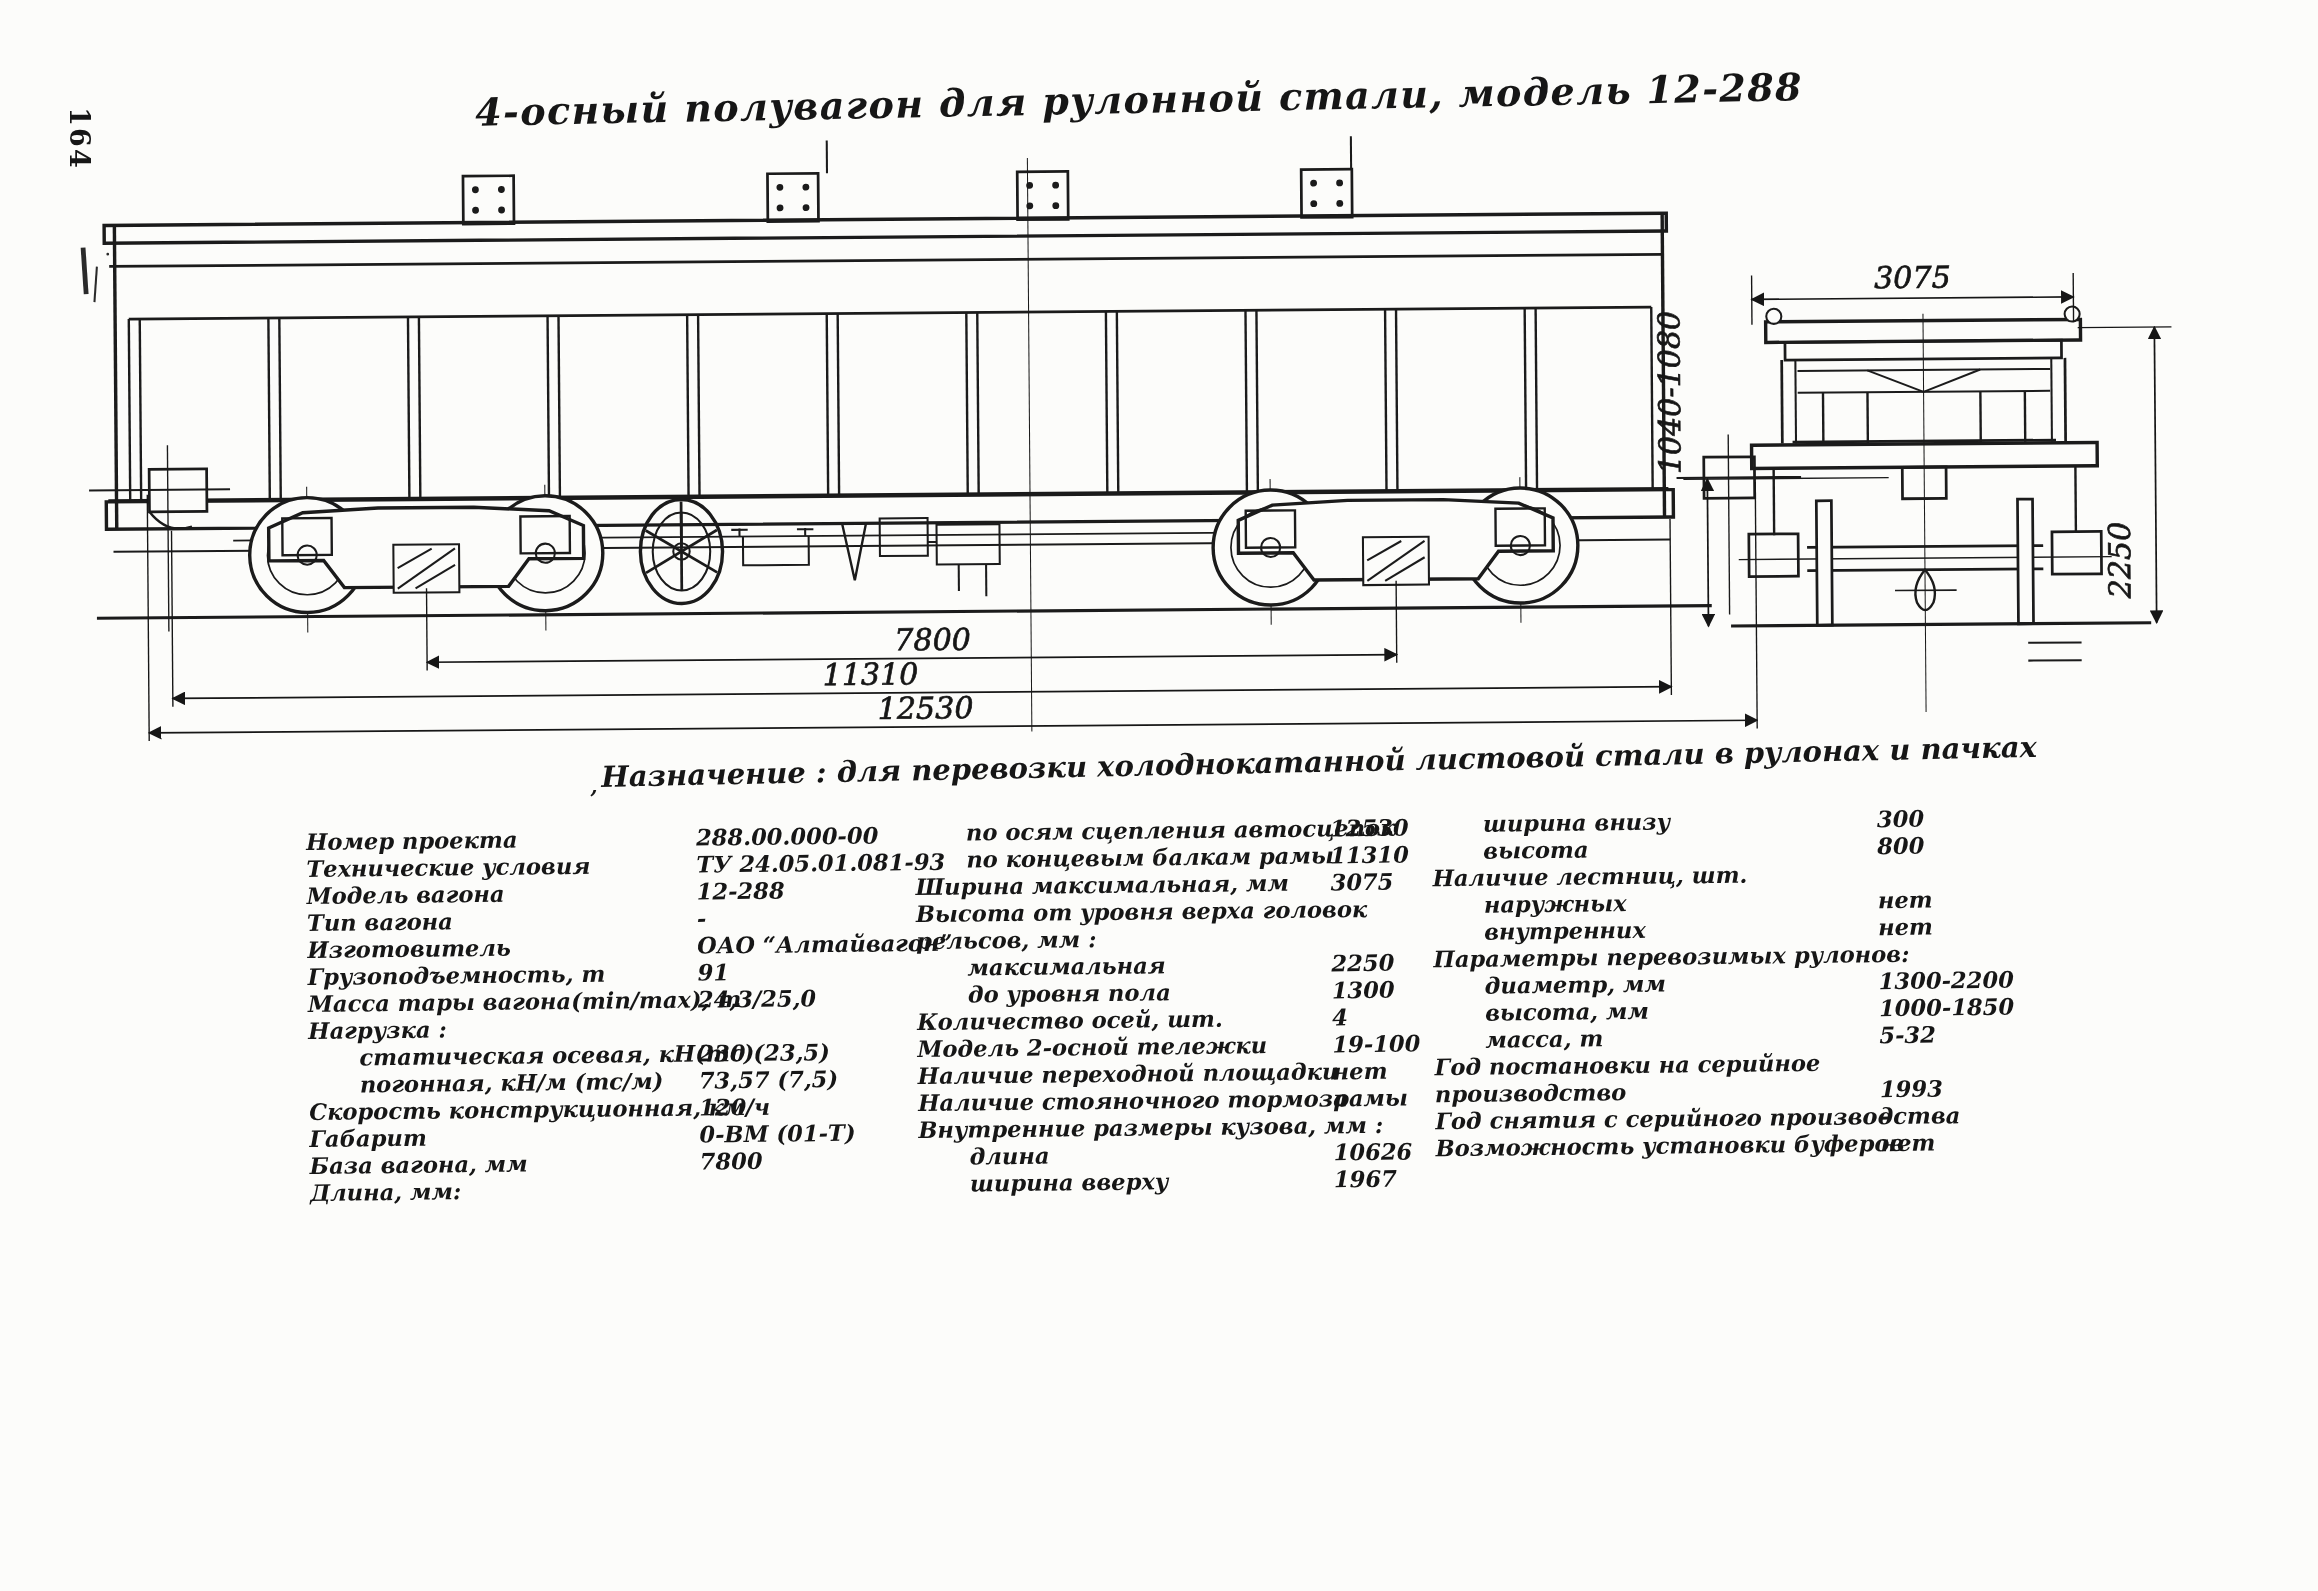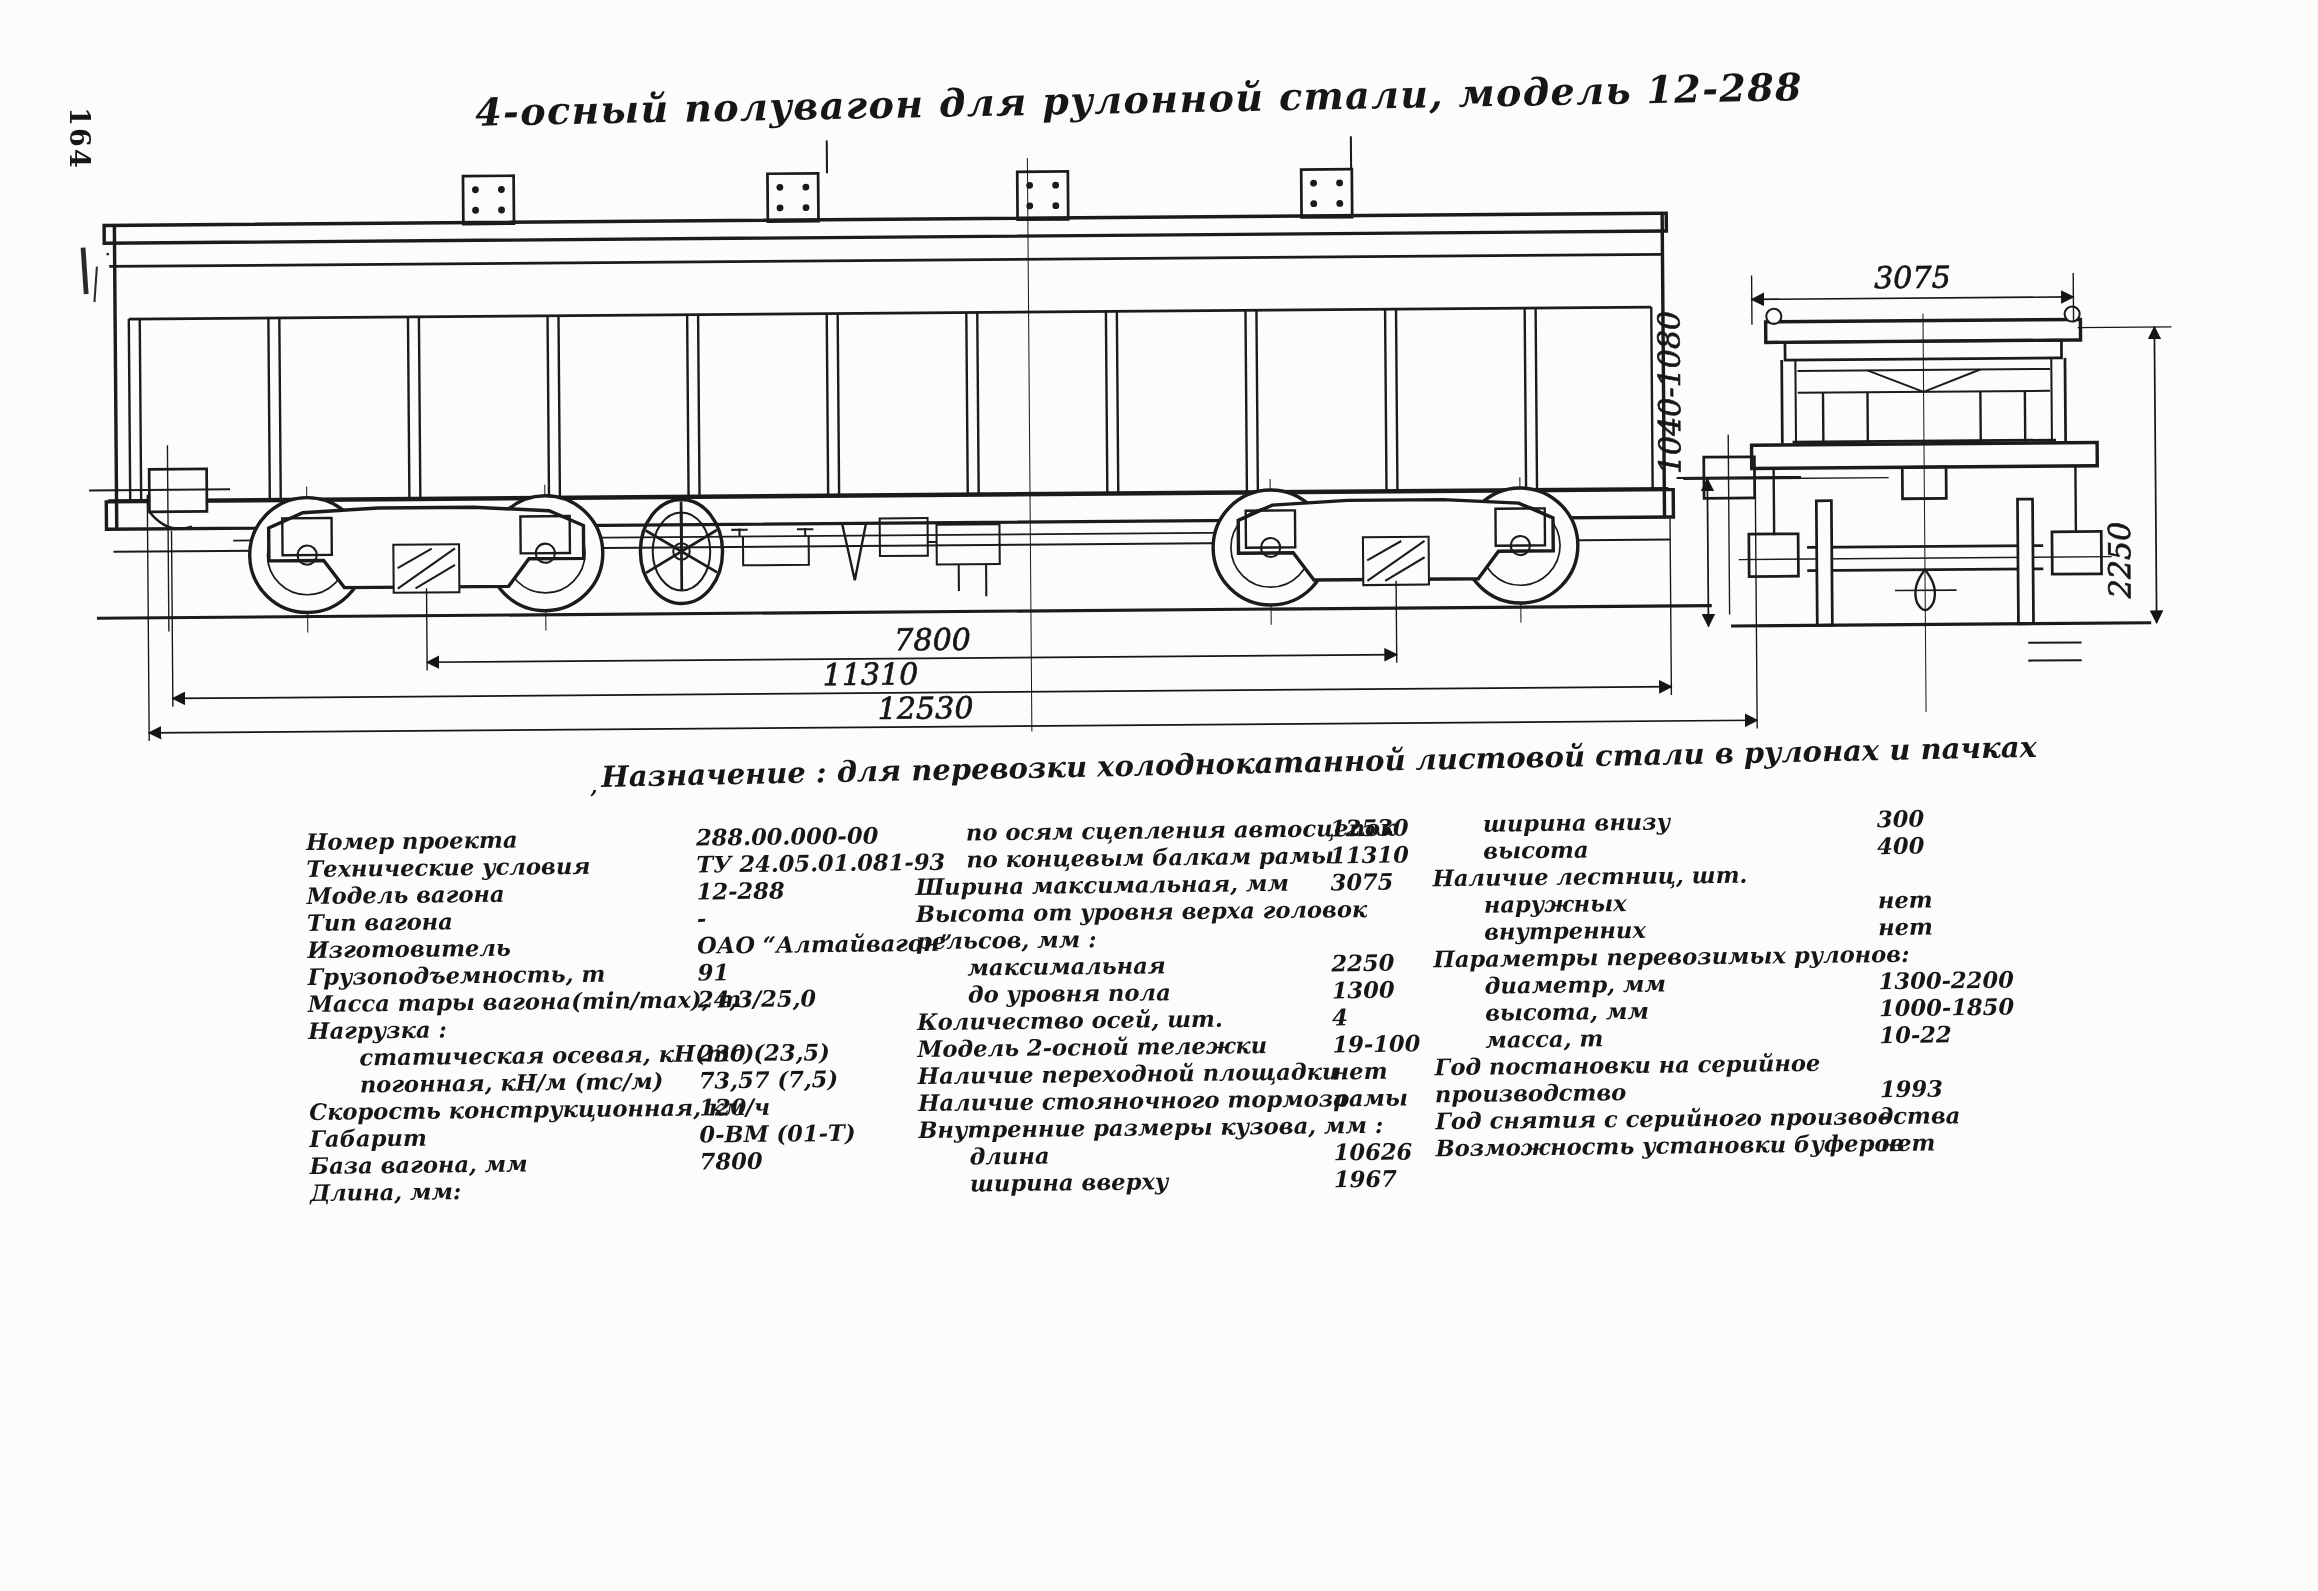--- a/index.html
+++ b/index.html
@@ -446,21 +446,21 @@
   </div>
 </div>
     <div class="col col-3">
   <div class="row ind">
     <span class="lbl">ширина внизу</span>
     <span class="val">300</span>
   </div>
 
   <div class="row ind">
     <span class="lbl">высота</span>
-    <span class="val">400</span>
+    <span class="val">800</span>
   </div>
 
   <div class="row">
     <span class="lbl">Наличие лестниц, шт.</span>
     <span class="val"></span>
   </div>
 
   <div class="row ind">
     <span class="lbl">наружных</span>
     <span class="val">нет</span>
@@ -481,21 +481,21 @@
     <span class="val">1300-2200</span>
   </div>
 
   <div class="row ind">
     <span class="lbl">высота, мм</span>
     <span class="val">1000-1850</span>
   </div>
 
   <div class="row ind">
     <span class="lbl">масса, т</span>
-    <span class="val">10-22</span>
+    <span class="val">5-32</span>
   </div>
 
   <div class="row">
     <span class="lbl">Год постановки на серийное</span>
     <span class="val"></span>
   </div>
 
   <div class="row">
     <span class="lbl">производство</span>
     <span class="val">1993</span>

